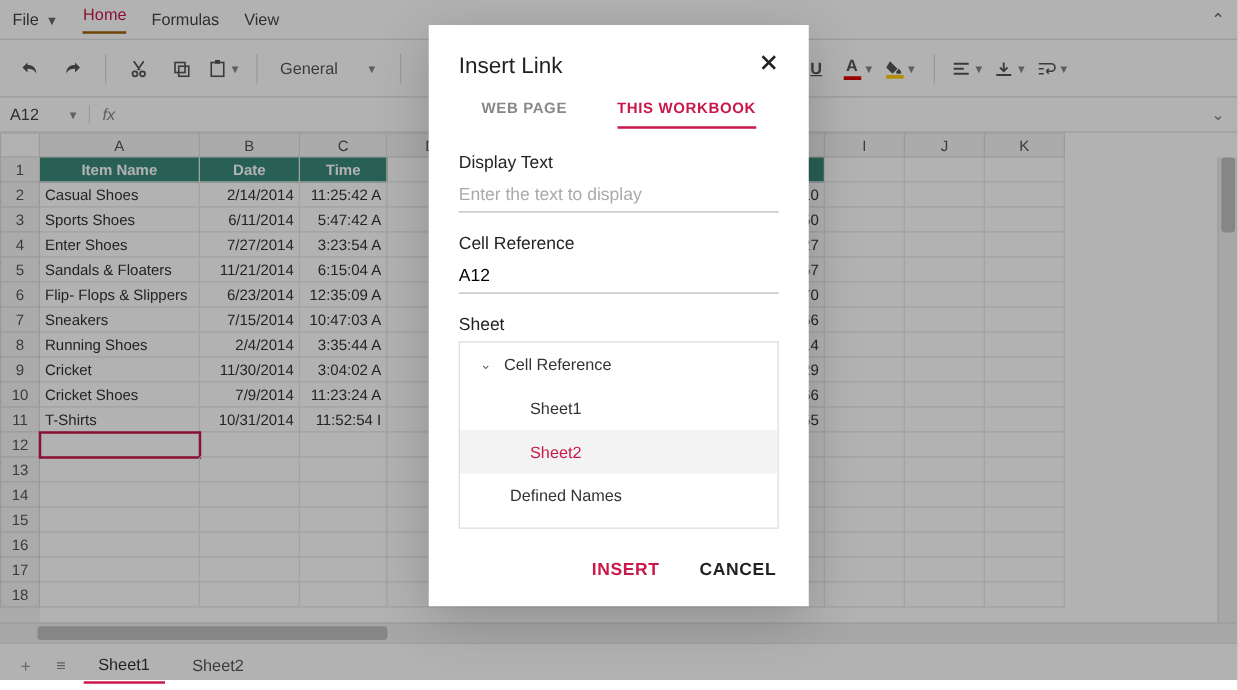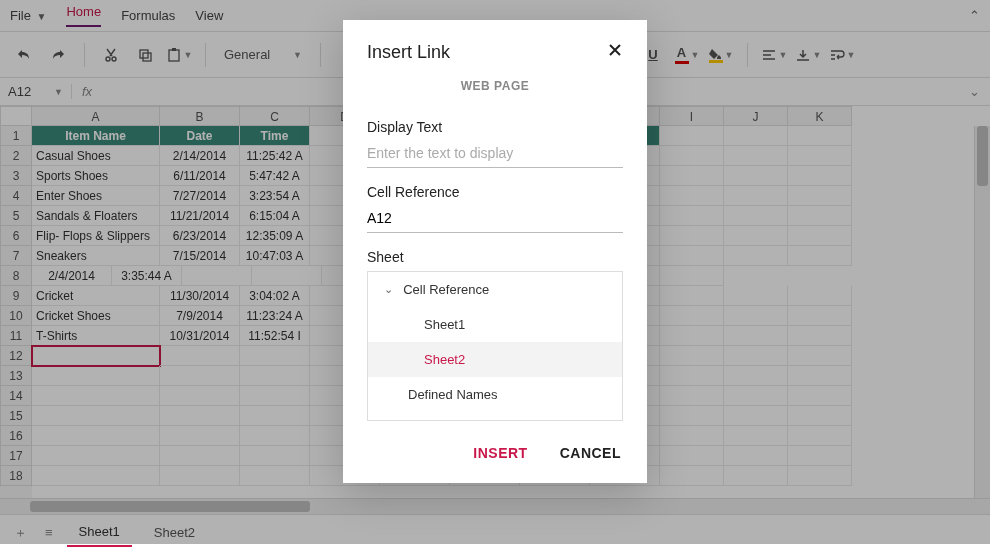--- a/index.html
+++ b/index.html
@@ -2,21 +2,21 @@
 <html><head>
 <meta charset="utf-8">
 <style>
 * { box-sizing: border-box; margin: 0; padding: 0; }
 body { font-family: "Segoe UI", Arial, sans-serif; font-size: 13px; color: #333; width: 990px; height: 552px; overflow: hidden; position: relative; background: #fff; }
 .main-app { width: 990px; height: 544px; position: relative; }
 .overlay { position: absolute; inset: 0; background: rgba(0,0,0,0.3); z-index: 5; }
 
 .menubar { height: 32px; display: flex; align-items: center; padding: 0 10px; border-bottom: 1px solid #e0e0e0; gap: 20px; }
 .menubar .item { color: #444; cursor: pointer; }
-.menubar .item.active { color: #c9184a; border-bottom: 2px solid #701a75; padding-bottom: 6px; }
+.menubar .item.active { color: #c9184a; border-bottom: 2px solid #a16207; padding-bottom: 6px; }
 .menubar .caret { font-size: 10px; margin-left: 2px; color: #666; }
 .collapse-caret { margin-left: auto; color: #666; }
 
 .toolbar { height: 46px; display: flex; align-items: center; padding: 0 10px; gap: 6px; border-bottom: 1px solid #e0e0e0; }
 .tb-btn { width: 28px; height: 28px; display: flex; align-items: center; justify-content: center; color: #555; cursor: pointer; border-radius: 2px; }
 .tb-sep { width: 1px; height: 24px; background: #ddd; margin: 0 6px; }
 .tb-select { display: flex; align-items: center; gap: 4px; padding: 2px 6px; min-width: 90px; color: #555; }
 .tb-dd { font-size: 9px; color: #888; margin-left:2px;}
 .color-bar { height: 3px; width: 14px; margin-top: 1px; }
 .stack { display: flex; flex-direction: column; align-items: center; }
@@ -30,21 +30,21 @@
 .rowhdrs { width: 32px; background: #f5f5f5; }
 .rowhdrs .corner { height: 20px; border: 1px solid #ddd; background:#fff; }
 .rowhdrs .rh { height: 20px; border: 1px solid #ddd; border-top:none; font-size: 12px; color:#555; text-align:center; line-height:20px;}
 .cols { flex:1; }
 .colhdrs { display:flex; height:20px; }
 .colhdrs .ch { border:1px solid #ddd; border-left:none; text-align:center; font-size:12px; color:#555; line-height:20px; background:#f5f5f5;}
 .rows { }
 .row { display:flex; height:20px; }
 .cell { border:1px solid #e8e8e8; border-top:none; border-left:none; padding: 0 4px; font-size:12px; line-height:20px; overflow:hidden; white-space:nowrap; }
 .hdr-cell { background:#3a8a7a; color:#fff; font-weight:600; text-align:center; }
-.r { text-align:center; }
+.r { text-align:right; }
 .sel-cell { outline: 2px solid #c9184a; outline-offset:-1px; }
 .vscroll { position:absolute; right:0; top:20px; bottom:0; width:16px; background:#f0f0f0; border-left:1px solid #ddd;}
 .vscroll .thumb { position:absolute; top:0; left:2px; right:2px; height:60px; background:#c0c0c0; border-radius:3px;}
 .hscroll { height:16px; background:#f0f0f0; border-top:1px solid #ddd; position:relative;}
 .hscroll .thumb { position:absolute; left:30px; top:2px; bottom:2px; width:280px; background:#c0c0c0; border-radius:3px;}
 
 .sheettabs { height:36px; display:flex; align-items:center; gap:10px; padding:0 10px; border-top:1px solid #e0e0e0;}
 .sheettabs .tab { padding:6px 12px; color:#555; cursor:pointer;}
 .sheettabs .tab.active { border-bottom:2px solid #c9184a; color:#333;}
 .sheettabs .icon-btn { color:#888; cursor:pointer; padding:4px;}
@@ -291,20 +291,21 @@
             <div class="cell" style="width: 70px;"></div>
             <div class="cell" style="width: 70px;"></div>
             <div class="cell" style="width: 70px;"></div>
             <div class="cell r" style="width: 70px;">13</div>
             <div class="cell r" style="width: 70px;">66</div>
             <div class="cell" style="width: 64px;"></div>
             <div class="cell" style="width: 64px;"></div>
             <div class="cell" style="width: 64px;"></div>
           </div>
           <div class="row">
+            <div class="cell" style="width: 128px;">Running Shoes</div>
             <div class="cell r" style="width: 80px;">2/4/2014</div>
             <div class="cell r" style="width: 70px;">3:35:44 A</div>
             <div class="cell" style="width: 70px;"></div>
             <div class="cell" style="width: 70px;"></div>
             <div class="cell" style="width: 70px;"></div>
             <div class="cell r" style="width: 70px;">3</div>
             <div class="cell r" style="width: 70px;">14</div>
             <div class="cell" style="width: 64px;"></div>
             <div class="cell" style="width: 64px;"></div>
             <div class="cell" style="width: 64px;"></div>
@@ -463,20 +464,21 @@
   <div class="dlg-head">
     <div class="dlg-title">Insert Link</div>
     <div class="close">
       <svg width="16" height="16" viewBox="0 0 16 16">
           <path d="M3 3l10 10M13 3L3 13" stroke="#222" stroke-width="2"></path>
         </svg>
     </div>
   </div>
   <div class="dlg-tabs">
     <div class="dlg-tab">WEB PAGE</div>
+    <div class="dlg-tab active">THIS WORKBOOK</div>
   </div>
 
   <div class="field-label">Display Text</div>
   <input class="text-input" placeholder="Enter the text to display" value="" style="">
 
   <div class="field-label">Cell Reference</div>
   <input class="text-input" value="A12" style="">
 
   <div class="field-label">Sheet</div>
   <div class="tree-box">

